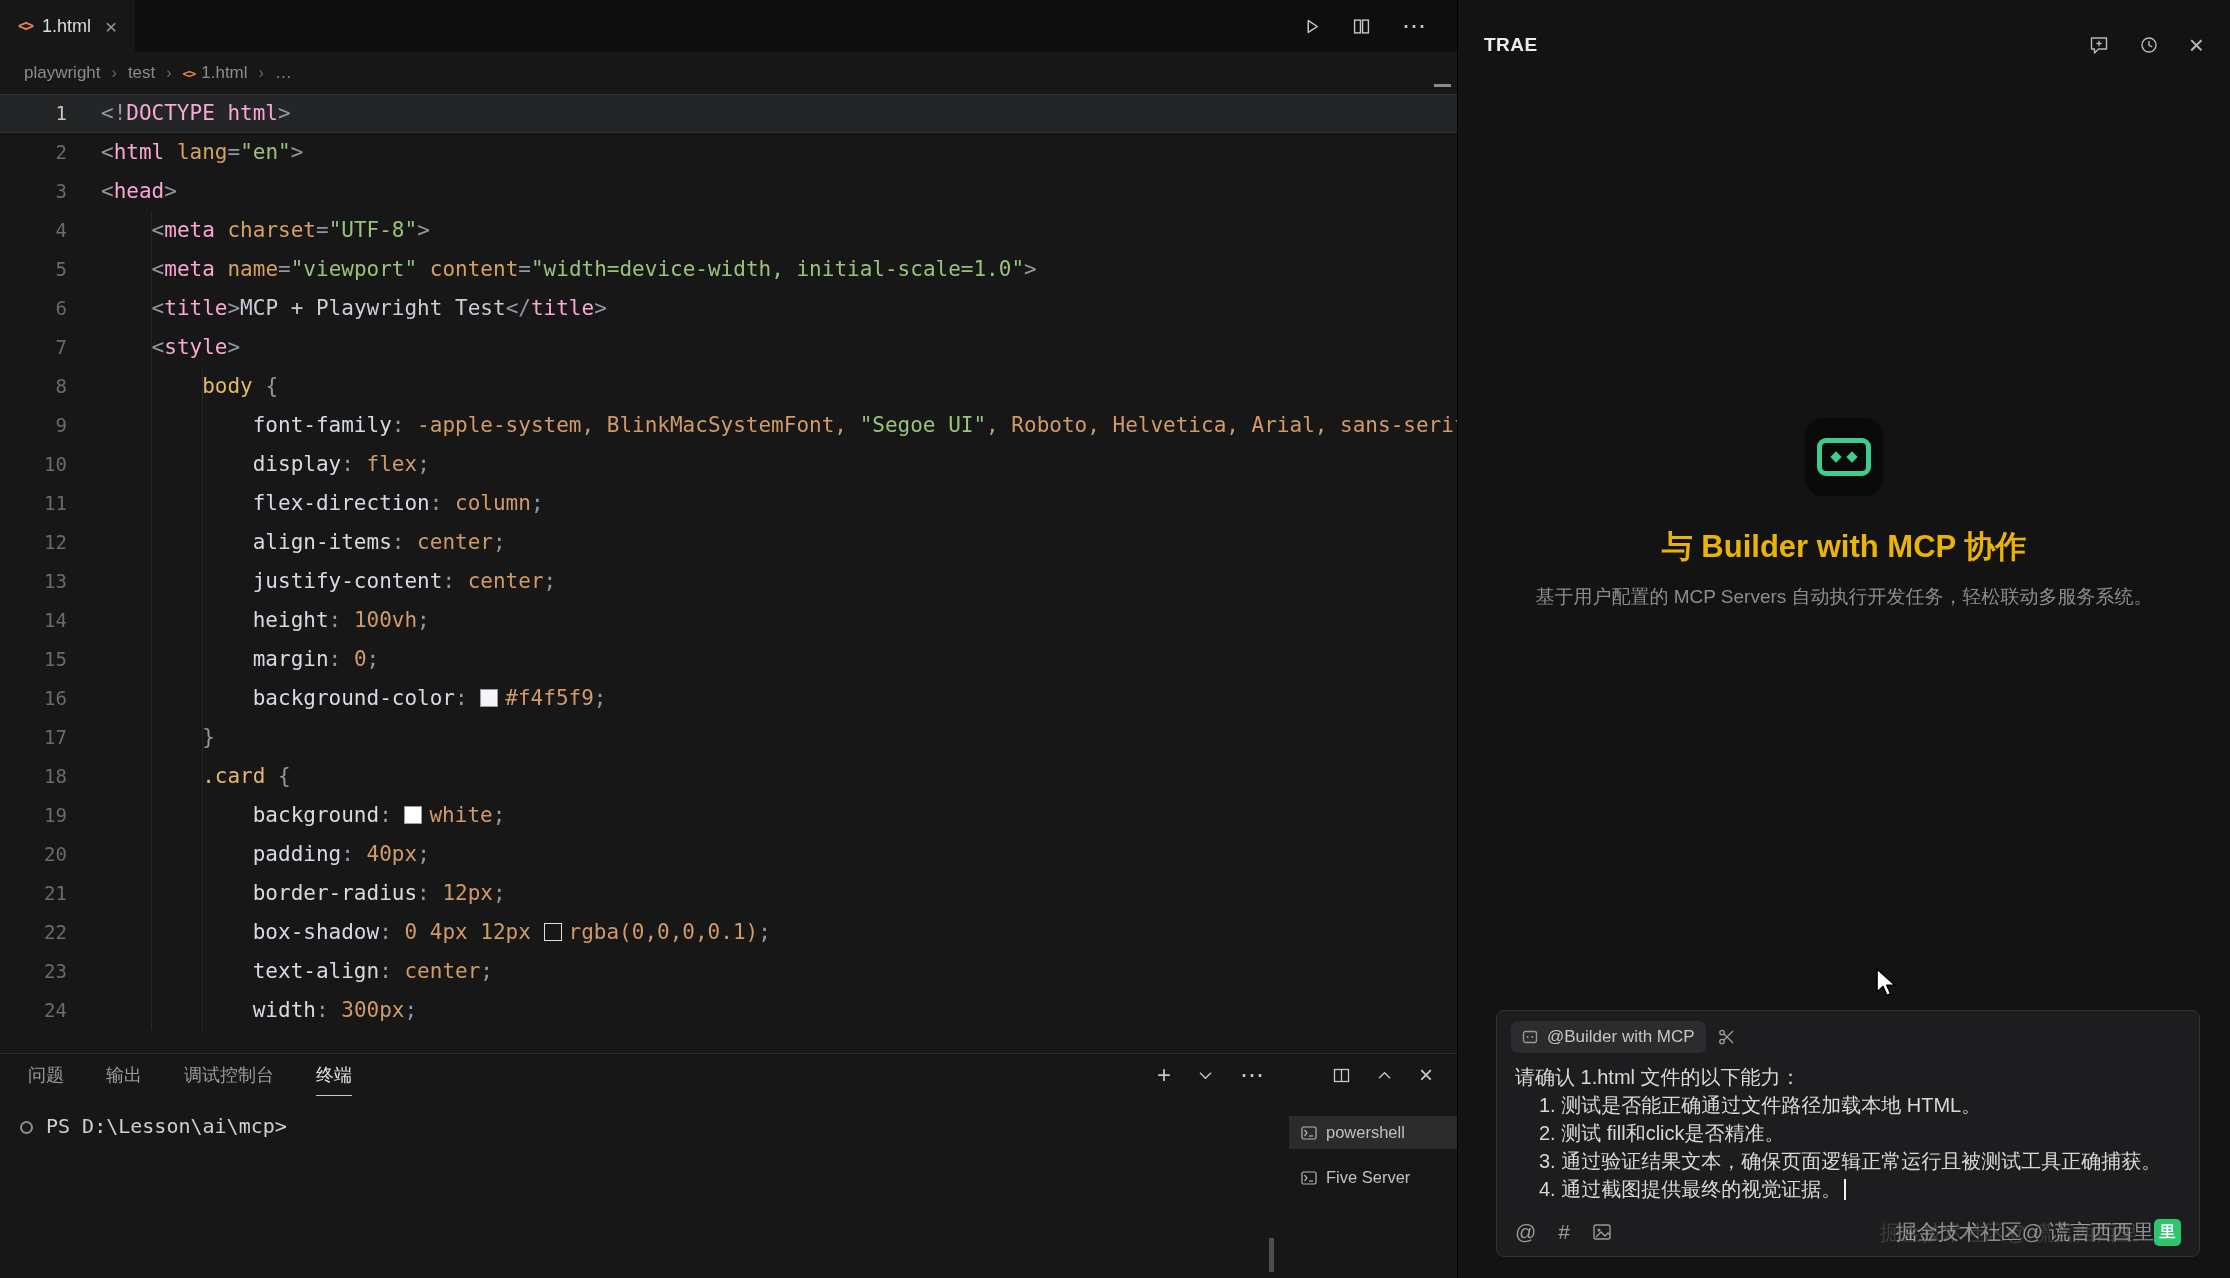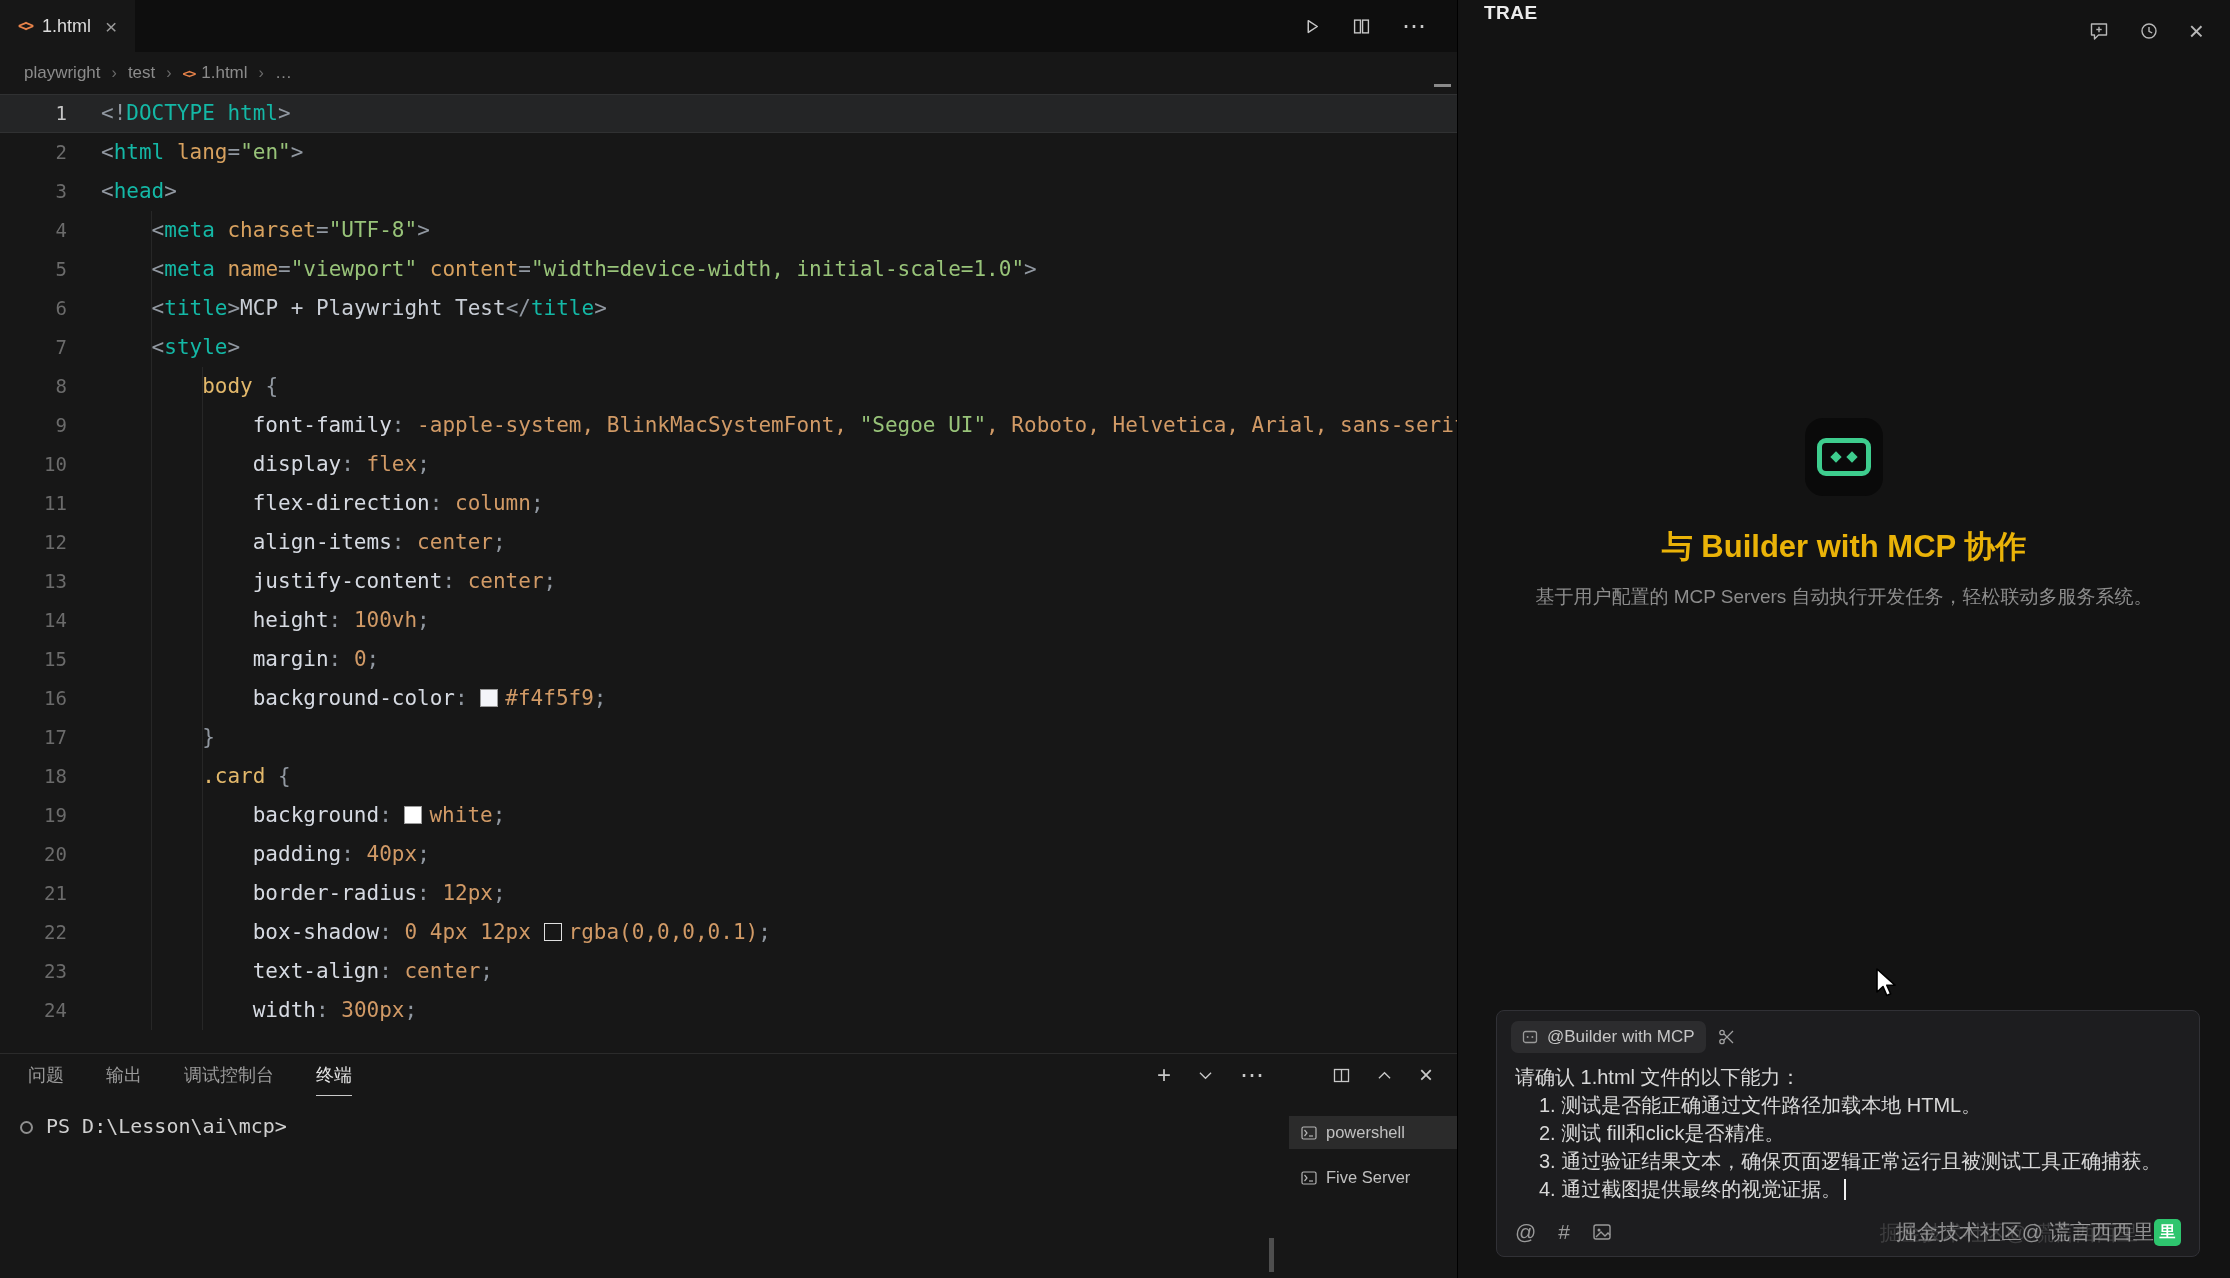--- a/index.html
+++ b/index.html
@@ -27,21 +27,21 @@
           letter-spacing:-2px;margin-right:7px;}
   .minimap-dash{position:absolute;top:84px;right:6px;width:17px;height:3px;background:#8a8a8a;}
 
   .code{flex:1;position:relative;overflow:hidden;font-family:"DejaVu Sans Mono",monospace;font-size:21px;}
   .code-line{display:flex;height:39px;line-height:39px;white-space:pre;}
   .code-line.active{background:rgba(120,128,140,0.13);
         box-shadow:inset 0 1px 0 rgba(255,255,255,0.06),inset 0 -1px 0 rgba(255,255,255,0.06);}
   .ln{width:67px;flex:none;text-align:right;color:#6b6b6b;font-size:19px;}
   .code-line.active .ln{color:#c6c6c6;}
   .lc{padding-left:34px;}
-  .tk-p{color:#9198a1}.tk-tag{color:#14b8a6}.tk-attr{color:#d7a15f}.tk-str{color:#98c379}
+  .tk-p{color:#9198a1}.tk-tag{color:#f9a8d4}.tk-attr{color:#d7a15f}.tk-str{color:#98c379}
   .tk-x{color:#c9ced6}.tk-prop{color:#d6dae2}.tk-val{color:#d19a66}.tk-sel{color:#e2b86b}
   .swatch{display:inline-block;width:16px;height:16px;border:1px solid #9a9a9a;margin-right:7px;vertical-align:-2px;}
   .swatch.clear{border-color:#e0e0e0;background:transparent;}
   .indent-guide{position:absolute;width:1px;background:rgba(255,255,255,0.07);}
 
   
   .panel{height:224px;flex:none;border-top:1px solid #2b2b2b;position:relative;background:#171717;}
   .panel-tabs{height:42px;display:flex;align-items:center;gap:42px;padding-left:28px;font-size:18px;}
   .panel-tab{color:#9a9a9a;height:100%;display:flex;align-items:center;border-bottom:1px solid transparent;box-sizing:border-box;}
   .panel-tab.active{color:#e4e4e4;border-bottom-color:#c9c9c9;}
@@ -53,21 +53,21 @@
   .term-main{flex:1;padding:18px 0 0 20px;font-family:"DejaVu Sans Mono",monospace;font-size:20px;
              color:#d0d0d0;display:flex;align-items:flex-start;gap:13px;}
   .cmd-dot{width:9px;height:9px;border:2px solid #8f8f8f;border-radius:50%;margin-top:7px;flex:none;}
   .term-side{width:168px;flex:none;padding-top:8px;}
   .term-row{height:33px;display:flex;align-items:center;gap:9px;padding-left:12px;font-size:16.5px;color:#c0c0c0;margin-top:12px;}
   .term-row.active{background:rgba(255,255,255,0.09);}
   .term-scrollbar{position:absolute;right:183px;top:142px;width:5px;height:34px;background:#4e4e4e;}
 
   
   .trae-panel{flex:1;background:#131313;position:relative;}
-  .trae-header{height:58px;display:flex;padding:2px 26px;}
+  .trae-header{height:58px;display:flex;align-items:center;padding:16px 26px;}
   .trae-title{font-size:19px;font-weight:700;color:#ececec;letter-spacing:0.5px;}
   .trae-header-icons{margin-left:auto;display:flex;gap:30px;align-items:center;color:#b8b8b8;}
   .trae-close{font-size:26px;color:#b8b8b8;line-height:1;}
 
   .hero{position:absolute;top:418px;left:0;width:100%;text-align:center;}
   .hero-logo{width:78px;height:78px;margin:0 auto;background:#0a0a0a;border-radius:18px;
              display:flex;align-items:center;justify-content:center;}
   .cassette{width:44px;height:28px;border:5px solid #3ecd8e;border-radius:9px;
             display:flex;align-items:center;justify-content:center;gap:8px;}
   .cassette i{width:8px;height:8px;background:#3ecd8e;transform:rotate(45deg);display:block;}

